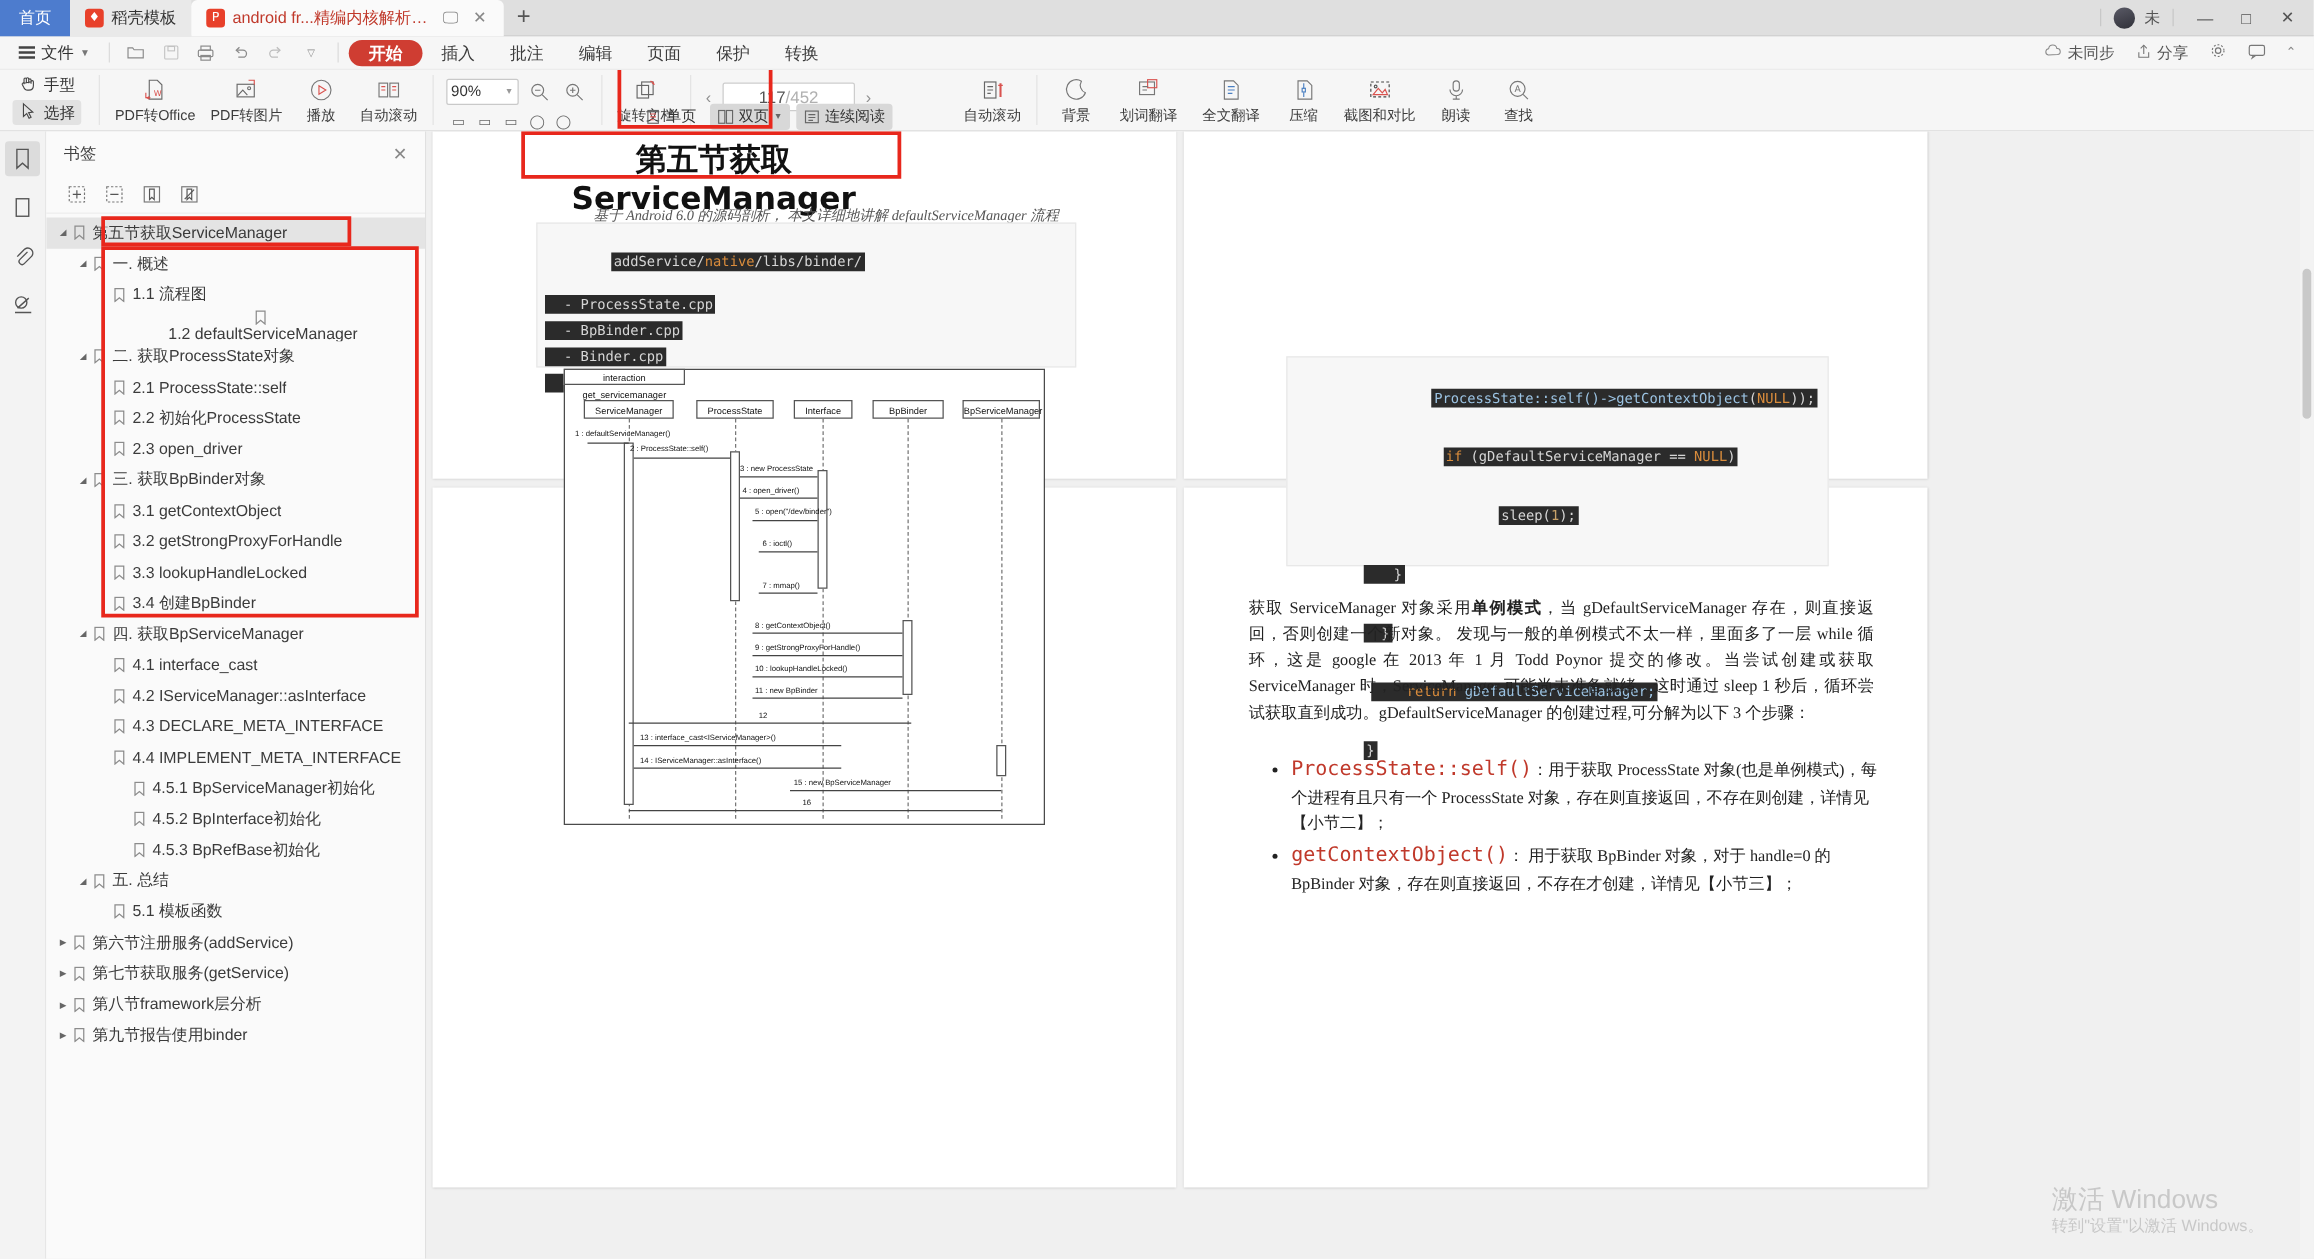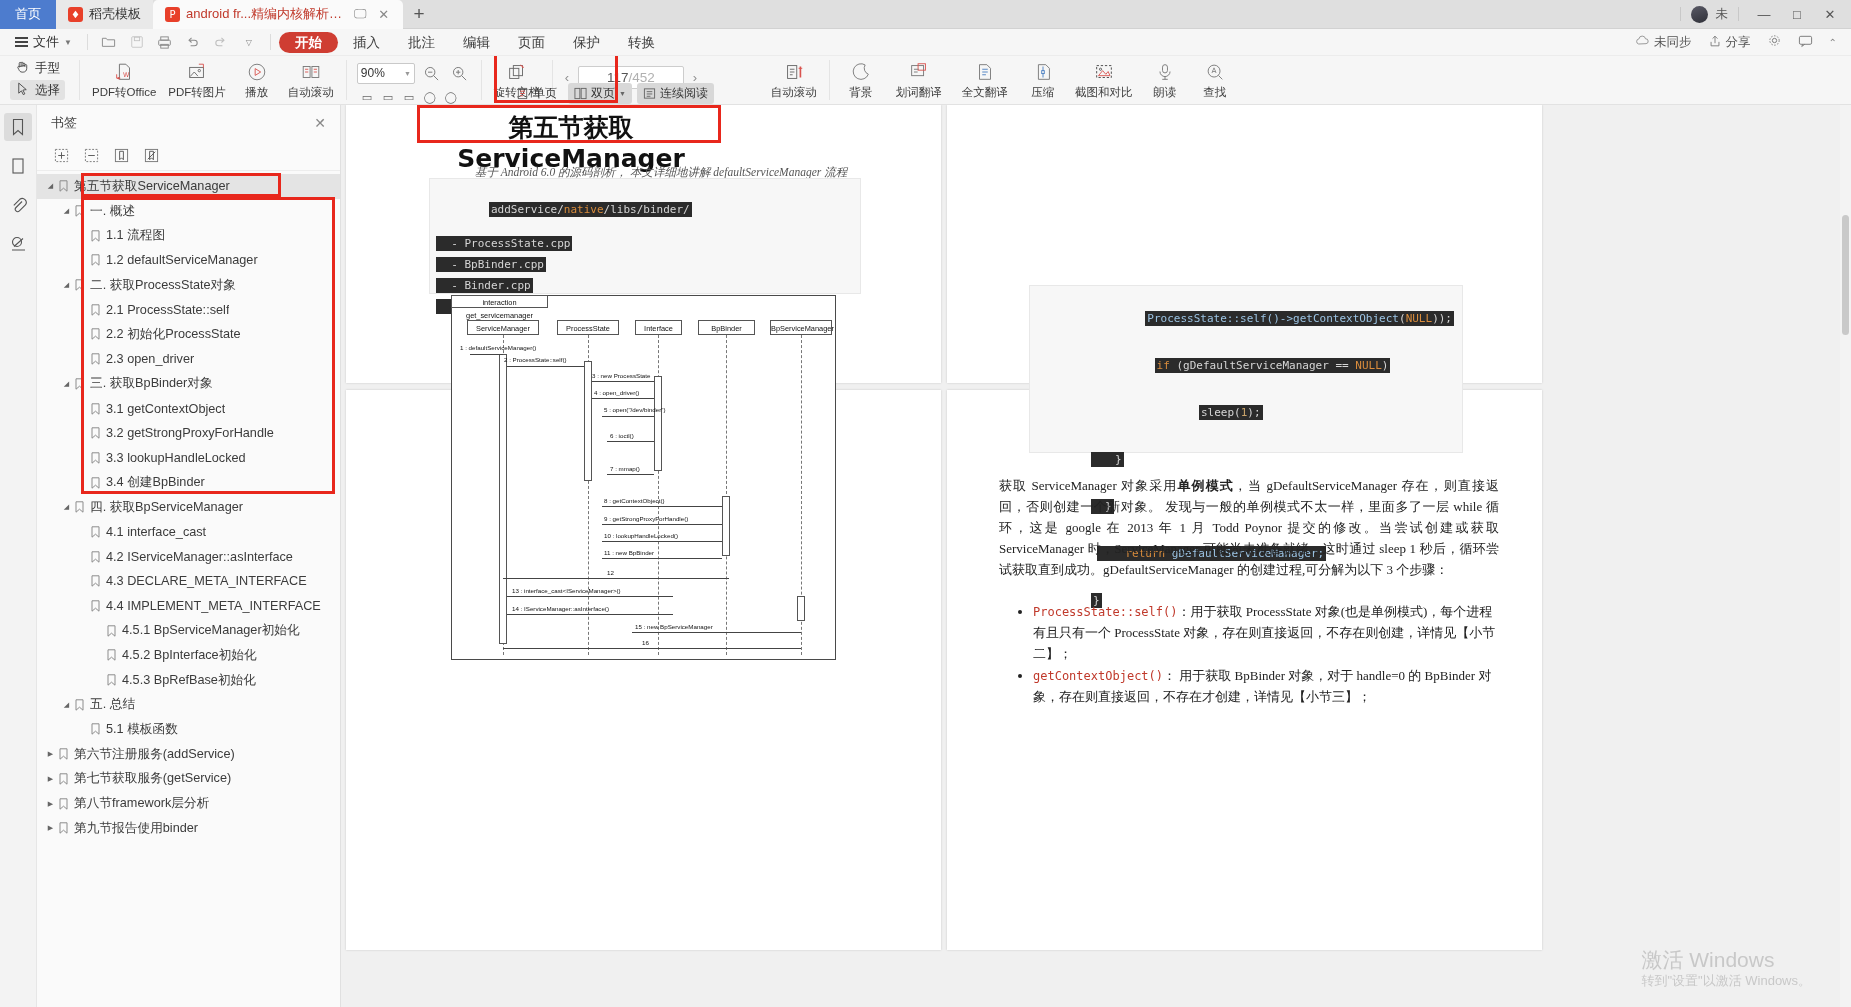--- a/index.html
+++ b/index.html
@@ -196,21 +196,21 @@
   .codeline { font-family: "DejaVu Sans Mono", monospace; font-size: 11px; white-space: pre; }
   .codeline span.hl { background: #2b2b2b; color: #d6d6d6; padding: 1px 2px; }
   .kw-orange { color: #d98c3c; }
   .kw-blue { color: #9cc4e4; }
   .kw-num { color: #c9a36a; }
 
   .ptext { font-size: 13px; color: #222; line-height: 1.62; font-family: "Liberation Serif", serif; }
   .ptext b { font-weight: bold; }
   .bullets { margin: 9px 0 0 0; padding-left: 20px; }
   .bullets li { margin-bottom: 2px; font-size: 13px; line-height: 1.6; color: #222; font-family: "Liberation Serif", serif; }
-  .code-inline { font-family: "DejaVu Sans Mono", monospace; color: #c0392b; font-size: 12px; }
+  .code-inline { font-family: "DejaVu Sans Mono", monospace; color: #c0392b; font-size: 16px; }
 
   
   .uml { position: absolute; }
   .umlbox { position: absolute; border: 1px solid #555; background: #fff; font-size: 7.4px; text-align: center; color: #111; font-family: "Liberation Sans", sans-serif; }
   .lifeline { position: absolute; border-left: 1px dashed #777; }
   .actbar { position: absolute; border: 1px solid #555; background: #fff; }
   .msg { position: absolute; border-top: 1px solid #444; }
   .msglabel { position: absolute; font-size: 6.2px; color: #111; white-space: nowrap; font-family: "Liberation Sans", sans-serif; }
 
   #watermark {
@@ -648,21 +648,21 @@
         </div>
         <div class="bmrow" style="padding-left: 40px;">
           <span class="arrow"></span>
           <span class="bicon">
             <svg width="9" height="12" viewBox="0 0 9 12">
               <path d="M1 0.8h7v10.4l-3.5-3-3.5 3z" fill="none" stroke="#8c8c8c" stroke-width="1"></path>
             </svg>
           </span>
           <span class="btext">1.1 流程图</span>
         </div>
-        <div class="bmrow" style="padding-left: 40px;">
+        <div class="bmrow" style="padding-left: 40px; flex-direction: column;">
           <span class="arrow"></span>
           <span class="bicon">
             <svg width="9" height="12" viewBox="0 0 9 12">
               <path d="M1 0.8h7v10.4l-3.5-3-3.5 3z" fill="none" stroke="#8c8c8c" stroke-width="1"></path>
             </svg>
           </span>
           <span class="btext">1.2 defaultServiceManager</span>
         </div>
         <div class="bmrow" style="padding-left: 24px;">
           <span class="arrow" style="transform: rotate(0deg);">◢</span>

